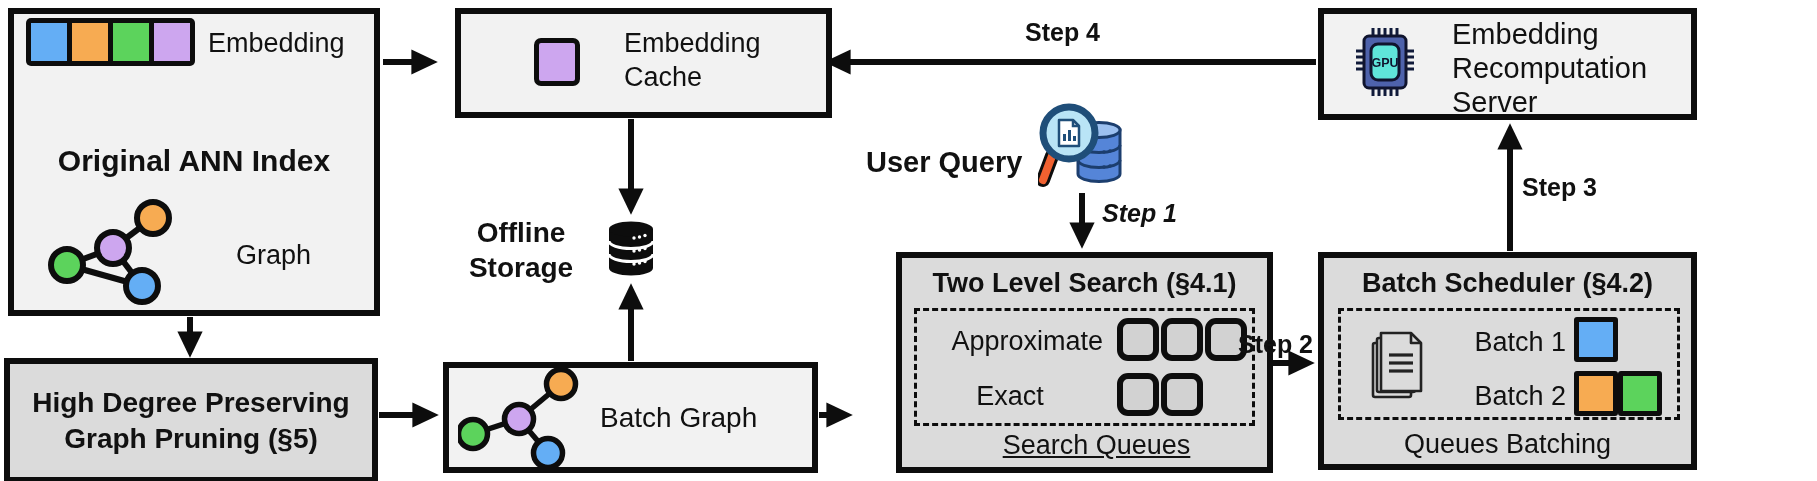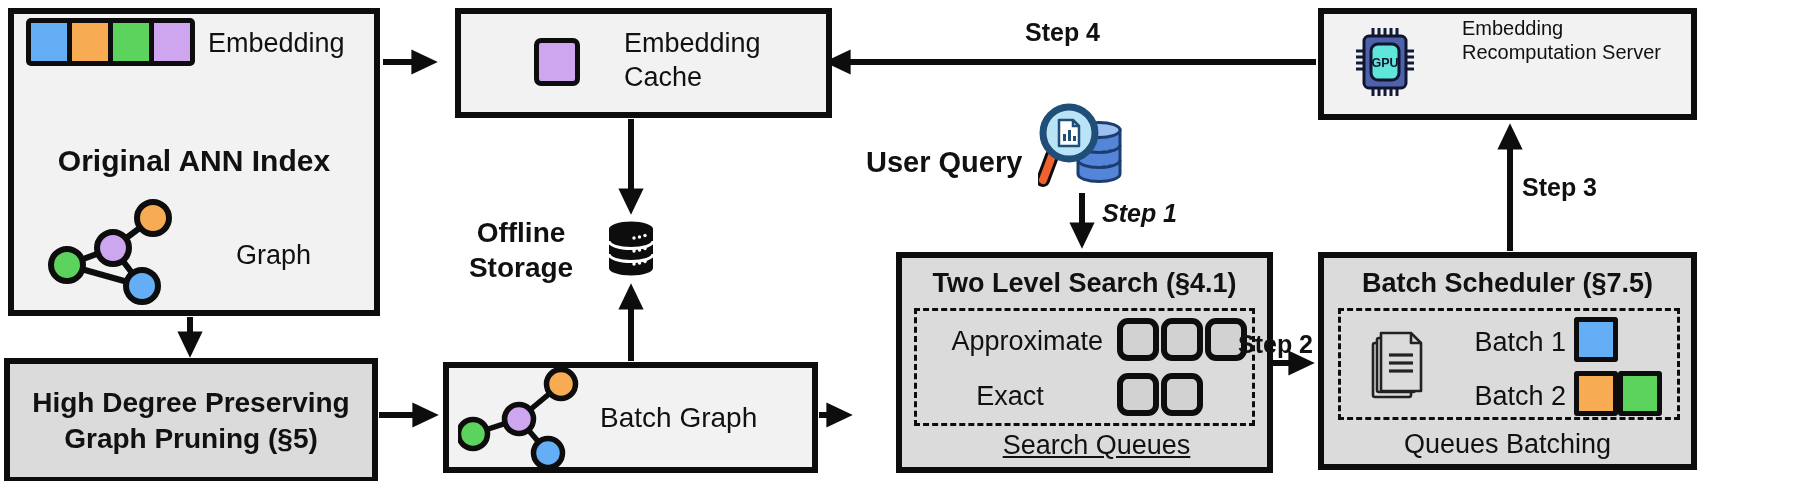--- a/index.html
+++ b/index.html
@@ -161,21 +161,21 @@
       <div class="abs lbl" style="left:0px;top:70px;width:186px;text-align:center;font-size:27px;">Exact</div>
       <div class="abs qcells" style="left:200px;top:62px;">
           <span class="cell" style="background: rgb(210, 210, 210);"></span>
           <span class="cell" style="background: rgb(210, 210, 210);"></span>
         </div>
     </div>
     <div class="abs center" style="left:12px;bottom:6px;width:100%;font-size:27px;text-decoration:underline;">Search Queues</div>
   </div>
 
   <div class="box bg-dark" style="left:1318px;top:252px;width:379px;height:218px;">
-    <div class="abs center bold" style="left:0;top:10px;width:100%;font-size:27px;">Batch Scheduler (§7.5)</div>
+    <div class="abs center bold" style="left:0;top:10px;width:100%;font-size:27px;">Batch Scheduler (§4.2)</div>
     <div class="dashed" style="left:14px;top:50px;width:342px;height:112px;">
       <svg class="abs" style="left:28px;top:20px;" width="58" height="72" viewBox="0 0 58 72">
         <g fill="#dbdbdb" stroke="#222222" stroke-width="2.6" stroke-linejoin="round">
           <rect x="4" y="12" width="38" height="54" rx="2"></rect>
           <rect x="8" y="7" width="38" height="54" rx="2"></rect>
           <path d="M12,2 h30 l10,10 v48 h-40 z" fill="#dbdbdb"></path>
           <path d="M42,2 v10 h10" fill="none"></path>
         </g>
         <g stroke="#222222" stroke-width="3.2">
           <line x1="20" y1="24" x2="44" y2="24"></line>
@@ -215,21 +215,21 @@
           <line x1="4" y1="45" x2="13" y2="45"></line>
         <line x1="53" y1="27" x2="62" y2="27"></line>
           <line x1="53" y1="33" x2="62" y2="33"></line>
         <line x1="53" y1="39" x2="62" y2="39"></line>
           <line x1="53" y1="45" x2="62" y2="45"></line>
       </g>
       <rect x="12" y="12" width="42" height="52" rx="5" fill="#4e62ab" stroke="#10142e" stroke-width="3"></rect>
       <rect x="19" y="20" width="28" height="36" rx="7" fill="#5fe5da" stroke="#10142e" stroke-width="3"></rect>
       <text x="33" y="43" text-anchor="middle" font-size="12.5" font-weight="700" fill="#10142e" font-family="Liberation Sans, sans-serif">GPU</text>
     </svg>
-    <div class="abs" style="left:138px;top:3px;width:230px;font-size:20px;line-height:1.18;">Embedding Recomputation Server</div>
+    <div class="abs" style="left:128px;top:3px;width:230px;font-size:29px;line-height:1.18;">Embedding Recomputation Server</div>
   </div>
 
   <div class="step-label" style="left:1102px;top:199px;font-style:italic;">Step 1</div>
   <div class="step-label" style="left:1238px;top:330px;">Step 2</div>
   <div class="step-label" style="left:1522px;top:173px;">Step 3</div>
   <div class="step-label" style="left:1025px;top:18px;">Step 4</div>
 
 </div>
 
 </body></html>

